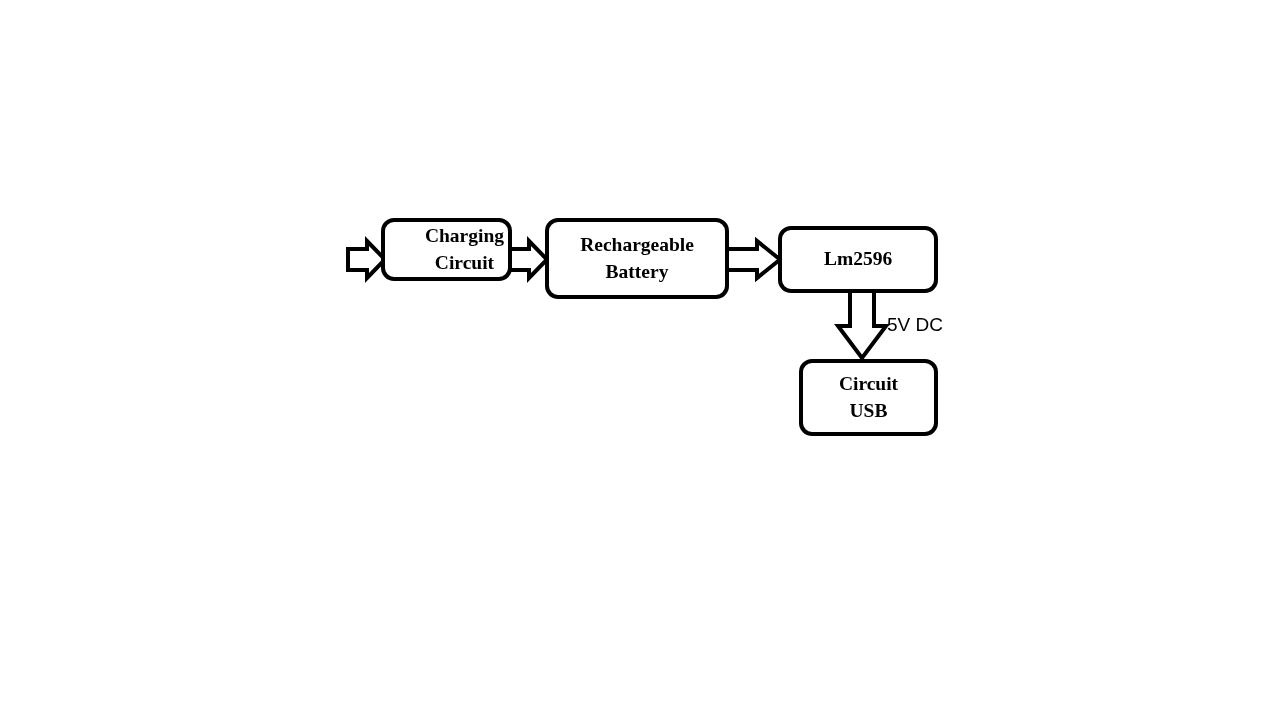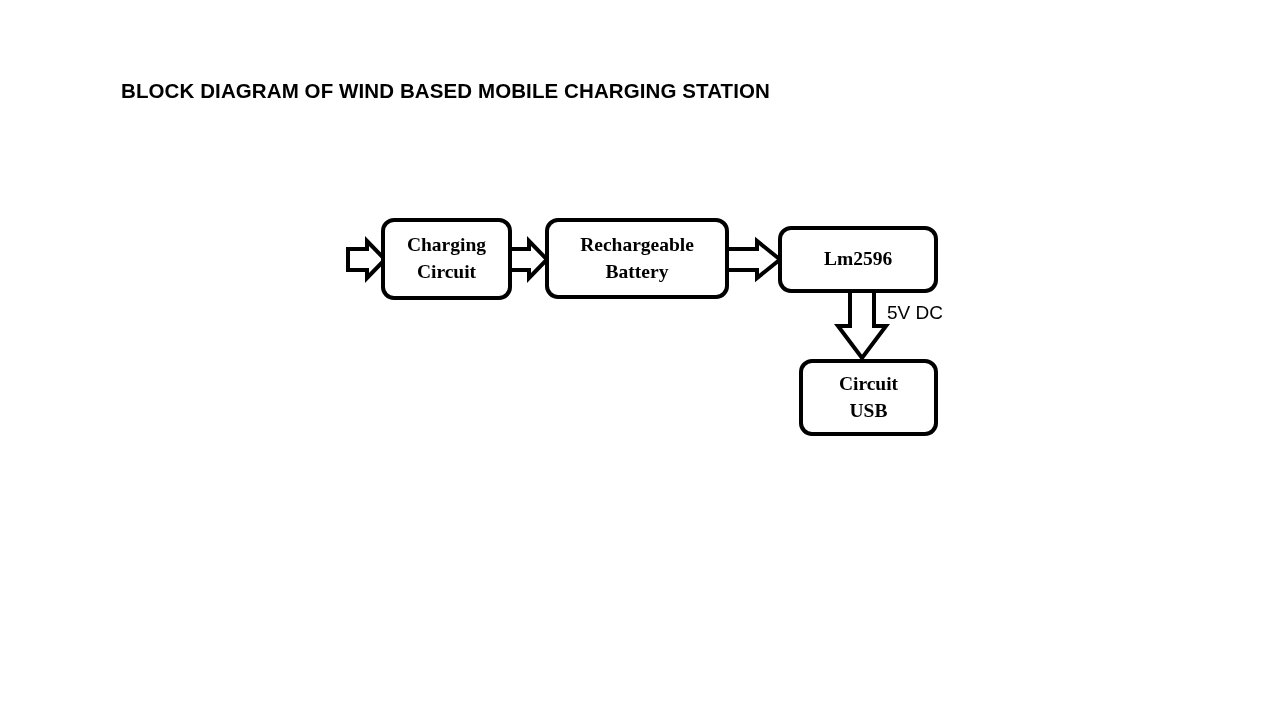--- a/index.html
+++ b/index.html
@@ -56,21 +56,21 @@
     font-family: "Liberation Serif", serif;
     font-weight: bold;
     color: #000000;
     font-size: 19.5px;
     line-height: 1.38;
     white-space: pre-line;
     padding: 0 4px;
   }
 
   #block-wind        { left: 233px; top: 225px; width: 116px; height: 70px; }
-  #block-charging    { left: 381px; top: 218px; width: 131px; height: 82px; }
+  #block-charging    { left: 381px; top: 218px; width: 131px; height: 63px; justify-content: flex-end; }
   #block-battery     { left: 545px; top: 218px; width: 184px; height: 81px; }
   #block-lm2596      { left: 778px; top: 226px; width: 160px; height: 67px; }
   #block-usb         { left: 799px; top: 359px; width: 139px; height: 77px; }
 
   
   .arrow-layer {
     position: absolute;
     left: 0;
     top: 0;
     width: 1280px;
@@ -88,28 +88,27 @@
   
   .annotation {
     position: absolute;
     font-family: "Liberation Sans", sans-serif;
     font-size: 19px;
     font-weight: normal;
     color: #000000;
     white-space: nowrap;
     z-index: 4;
   }
-  #label-5vdc { left: 887px; top: 302px; text-align: right; }
+  #label-5vdc { left: 887px; top: 314px; text-align: right; }
 </style>
 </head>
 <body>
 
 <div id="canvas">
 
-  <div class="diagram-title">BLOCK DIAGRAM OF WIND BASED MOBILE CHARGING STATION</div>
 
   <svg class="arrow-layer" viewBox="0 0 1280 720" width="1280" height="720" xmlns="http://www.w3.org/2000/svg">
 
     <polygon class="arrow-shape" points="348,249 367,249 367,241 385,259.5 367,278 367,270 348,270"></polygon>
 
     <polygon class="arrow-shape" points="510,249 529,249 529,241 547,259.5 529,278 529,270 510,270"></polygon>
 
     <polygon class="arrow-shape" points="727,249 757,249 757,241 780,259.5 757,278 757,270 727,270"></polygon>
 
     <polygon class="arrow-shape" points="850,288 874,288 874,326 886,326 862,358 838,326 850,326"></polygon>

